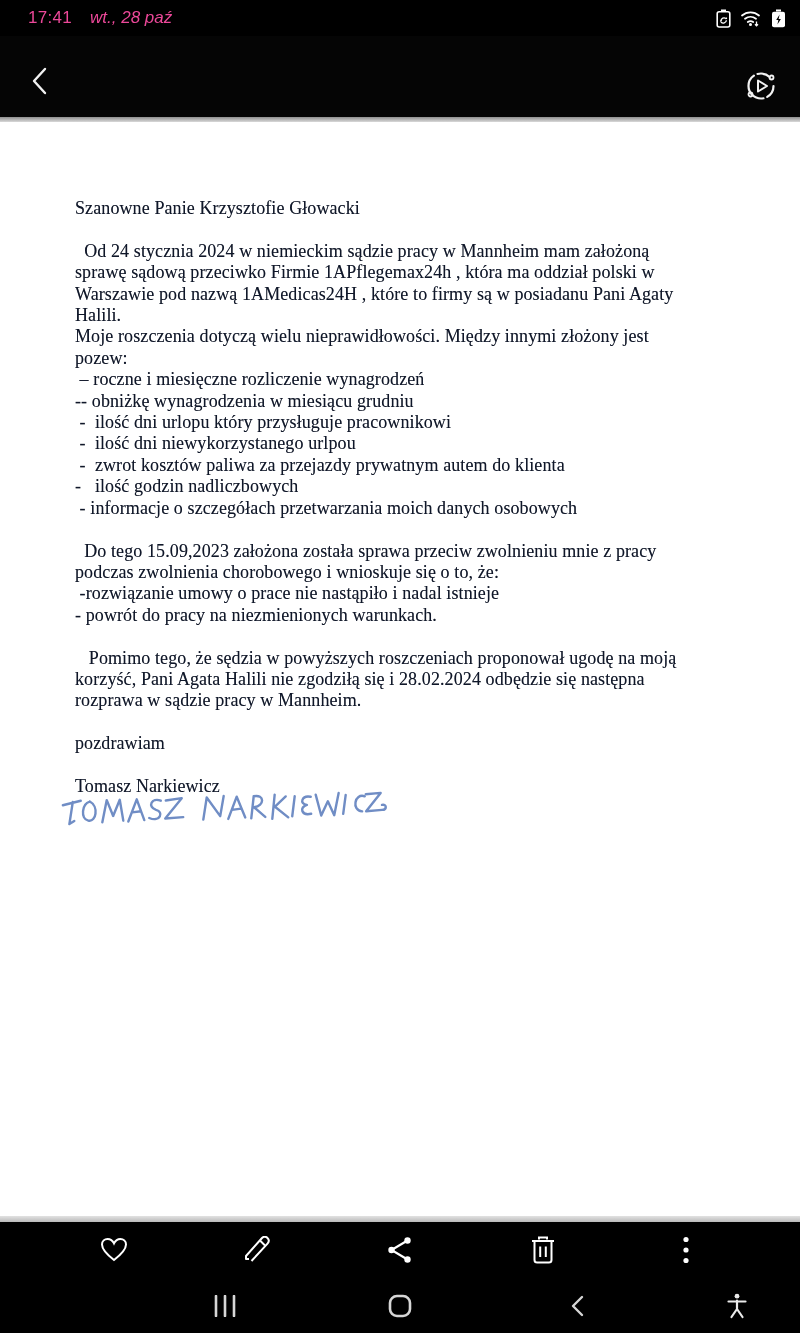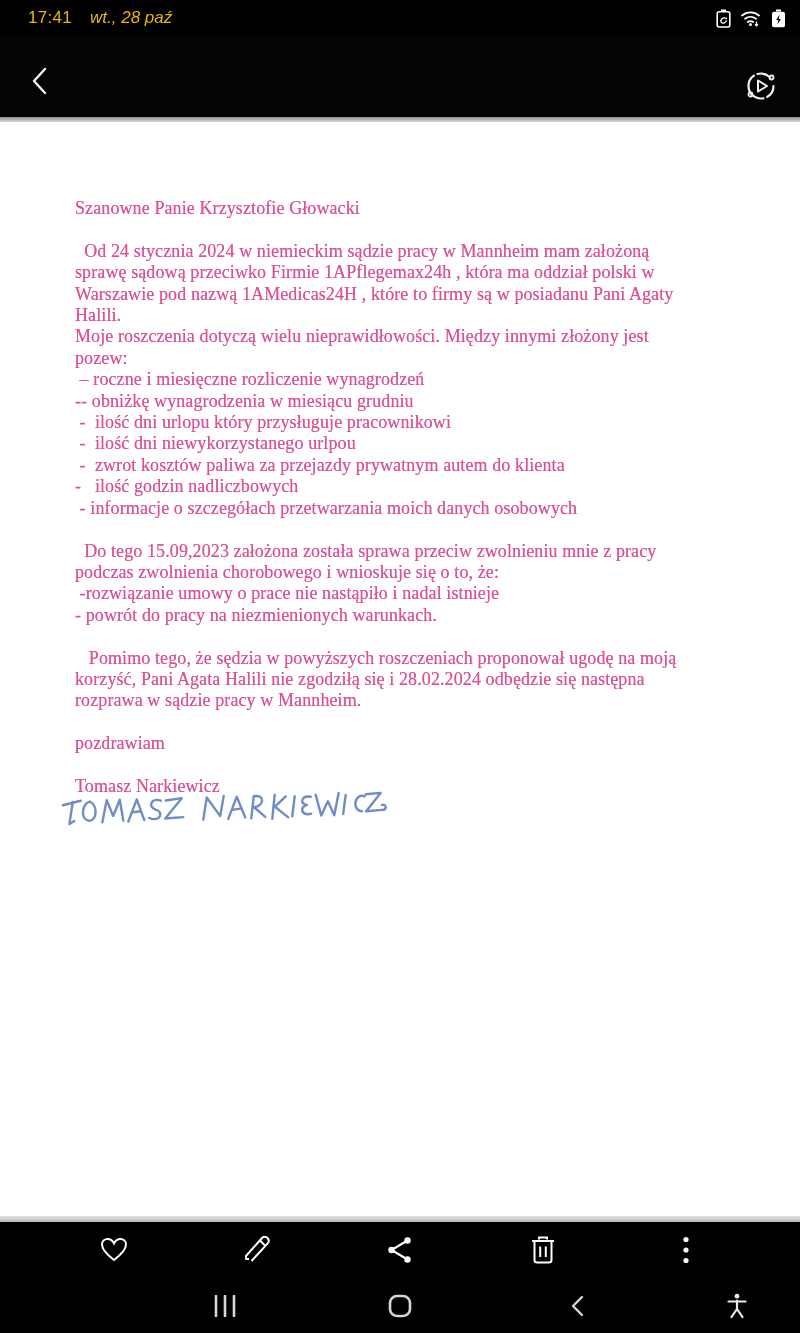--- a/index.html
+++ b/index.html
@@ -1,41 +1,41 @@
 <!DOCTYPE html>
 <html><head>
 <meta charset="utf-8">
 <style>
   html,body{margin:0;padding:0;background:#000;}
   .screen{position:relative;width:800px;height:1333px;background:#000;overflow:hidden;
           font-family:"Liberation Sans",sans-serif;}
 
   
   .status-bar{position:absolute;left:0;top:0;width:800px;height:36px;background:#000;
-              display:flex;align-items:center;color:#eab308;justify-content:flex-end;}
+              display:flex;align-items:center;color:#ec4899;justify-content:flex-end;}
   .status-left{display:flex;align-items:baseline;gap:18px;padding-left:28px;font-size:17px;}
   .status-time{font-weight:500;letter-spacing:.3px;}
   .status-date{font-weight:400;font-style:italic;}
   .status-right{margin-left:auto;display:flex;align-items:center;gap:9px;padding-right:14px;}
   .sicon{display:inline-flex;}
 
   
   .top-toolbar{position:absolute;left:0;top:36px;width:800px;height:82px;background:#050505;}
   .back-btn{position:absolute;left:18px;top:24px;width:44px;height:44px;display:flex;
             align-items:center;justify-content:center;background:none;border:none;cursor:pointer;}
   .motion-btn{position:absolute;right:16px;top:28px;width:46px;height:46px;display:flex;
               align-items:center;justify-content:center;background:none;border:none;cursor:pointer;}
   .divider-top{position:absolute;left:0;top:117px;width:800px;height:5px;
                background:linear-gradient(#8f8f8f,#d9d9d9);}
 
   
   .document{position:absolute;left:0;top:122px;width:800px;height:1094px;background:#ffffff;}
   .letter{position:absolute;left:75px;top:76px;width:680px;
           font-family:"Liberation Serif","DejaVu Serif",serif;
-          font-size:18px;line-height:21.4px;color:#ec4899;
+          font-size:18px;line-height:21.4px;color:#0f172a;
           white-space:pre;letter-spacing:.1px;
           text-shadow:0 0 .5px rgba(40,40,40,.45);}
   .signature{position:absolute;left:60px;top:662px;transform:rotate(-1.5deg);opacity:.9;}
 
   
   .divider-bottom{position:absolute;left:0;top:1216px;width:800px;height:6px;
                   background:linear-gradient(#e2e2e2,#b9b9b9);}
   .action-bar{position:absolute;left:0;top:1222px;width:800px;height:59px;background:#000;
               display:flex;align-items:center;justify-content:space-between;
               padding:0 92px;box-sizing:border-box;}

